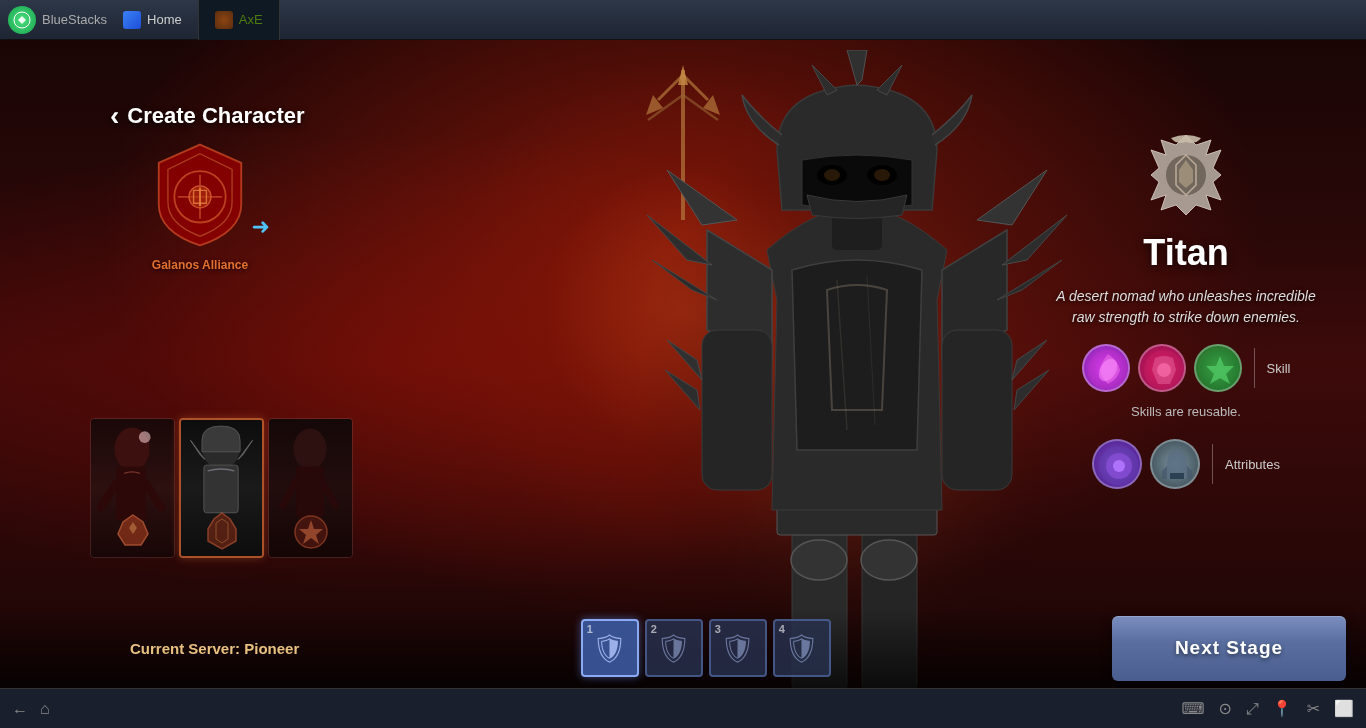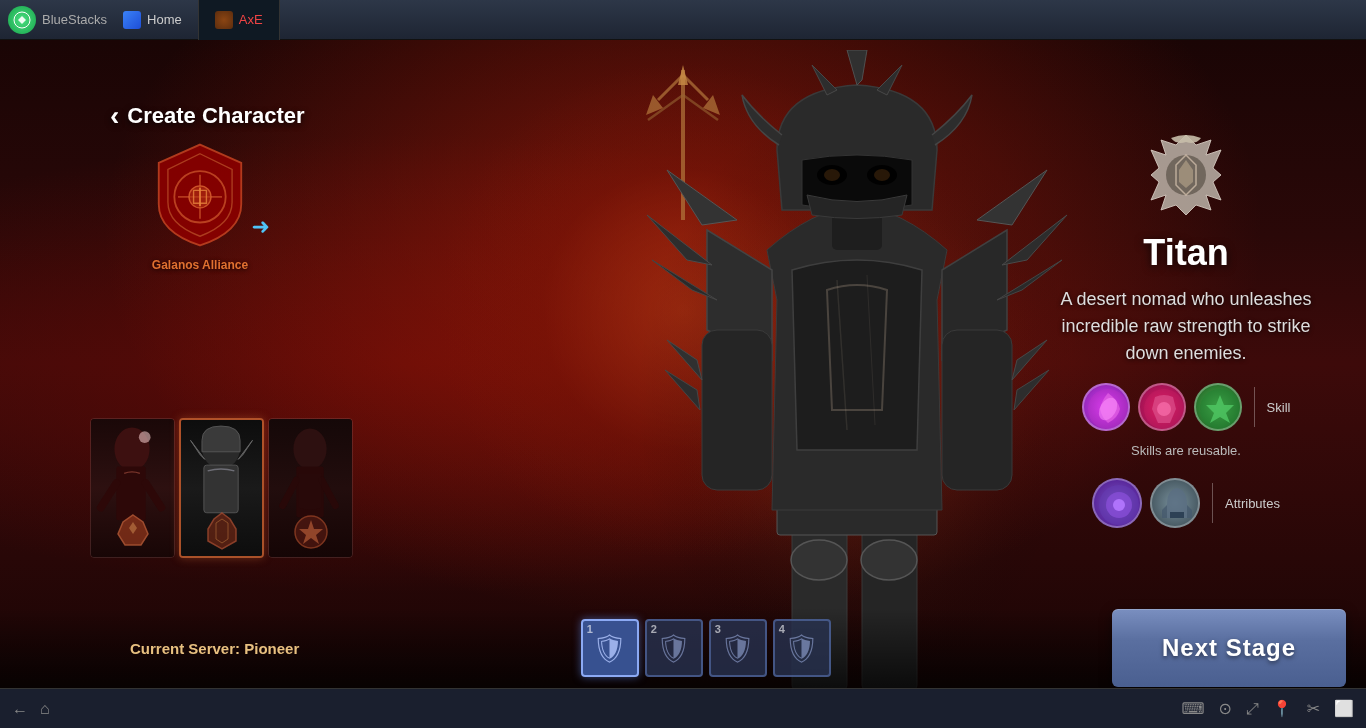--- a/index.html
+++ b/index.html
@@ -46,21 +46,21 @@
       align-items: center;
       padding: 4px 16px;
       color: #ccc;
       font-size: 13px;
       gap: 6px;
       cursor: pointer;
       border-right: 1px solid #333;
     }
     .tab.active {
       background: #0f1923;
-      color: #ef4444;
+      color: #4d7c0f;
     }
     .tab-icon {
       width: 18px;
       height: 18px;
       border-radius: 3px;
       background: #555;
     }
     .tab-icon.home-icon {
       background: linear-gradient(135deg, #3b82f6, #1d4ed8);
     }
@@ -275,26 +275,26 @@
     .outfit-slot-num {
       position: absolute;
       top: 2px;
       left: 4px;
       color: rgba(255,255,255,0.6);
       font-size: 11px;
       font-weight: bold;
     }
     #next-stage-btn {
       width: 234px;
-      height: 78px;
+      height: 65px;
       background: linear-gradient(180deg, #7a8fc0 0%, #5a6fa0 40%, #4a5f90 100%);
       border: none;
       border-radius: 6px;
       color: white;
-      font-size: 24px;
+      font-size: 19px;
       font-weight: bold;
       cursor: pointer;
       text-shadow: 0 2px 4px rgba(0,0,0,0.5);
       box-shadow: 0 4px 12px rgba(0,0,0,0.5), inset 0 1px 0 rgba(255,255,255,0.2);
       letter-spacing: 1px;
     }
 
     
     #back-btn {
       position: absolute;
@@ -616,21 +616,21 @@
 
         <path d="M45,5 L55,15 L70,10 L65,25 L80,20 L72,38 L80,45 L72,52 L80,70 L65,65 L70,80 L55,75 L45,85 L35,75 L20,80 L25,65 L10,70 L18,52 L10,45 L18,38 L10,20 L25,25 L20,10 L35,15 Z" fill="rgba(180,170,160,0.9)" stroke="rgba(220,210,200,0.8)" stroke-width="1"></path>
         <circle cx="45" cy="45" r="20" fill="rgba(100,90,80,0.8)"></circle>
         <path d="M35,35 L45,25 L55,35 L55,55 L45,65 L35,55 Z" fill="none" stroke="rgba(220,200,180,0.7)" stroke-width="1.5"></path>
         <path d="M38,40 L45,30 L52,40 L52,52 L45,58 L38,52 Z" fill="rgba(200,180,150,0.5)"></path>
 
         <path d="M30,8 Q45,2 60,8 Q55,15 45,12 Q35,15 30,8 Z" fill="rgba(200,190,170,0.9)"></path>
       </svg>
     </div>
     <span style="color:white;font-size:36px;font-weight:bold;text-shadow:0 2px 8px rgba(0,0,0,0.8);">Titan</span>
-    <span style="color:#ddd;font-size:18px;text-align:center;line-height:1.5;max-width:260px;text-shadow:0 1px 4px rgba(0,0,0,0.8);">A desert nomad who unleashes incredible raw strength to strike down enemies.</span>
+    <span style="color:#ddd;font-size:14px;text-align:center;line-height:1.5;max-width:260px;text-shadow:0 1px 4px rgba(0,0,0,0.8);font-style:italic;">A desert nomad who unleashes incredible raw strength to strike down enemies.</span>
 
     <div id="skills-row">
       <div class="skill-icon skill-1">
         <svg width="48" height="48" viewBox="0 0 48 48">
           <circle cx="24" cy="24" r="20" fill="rgba(200,50,200,0.3)"></circle>
           <path d="M24,8 Q34,15 36,24 Q34,33 24,38 Q18,33 16,24 Q18,15 24,8 Z" fill="rgba(230,100,230,0.7)"></path>
           <ellipse cx="24" cy="24" rx="8" ry="12" fill="rgba(255,150,255,0.5)" transform="rotate(30,24,24)"></ellipse>
         </svg>
       </div>
       <div class="skill-icon skill-2">

